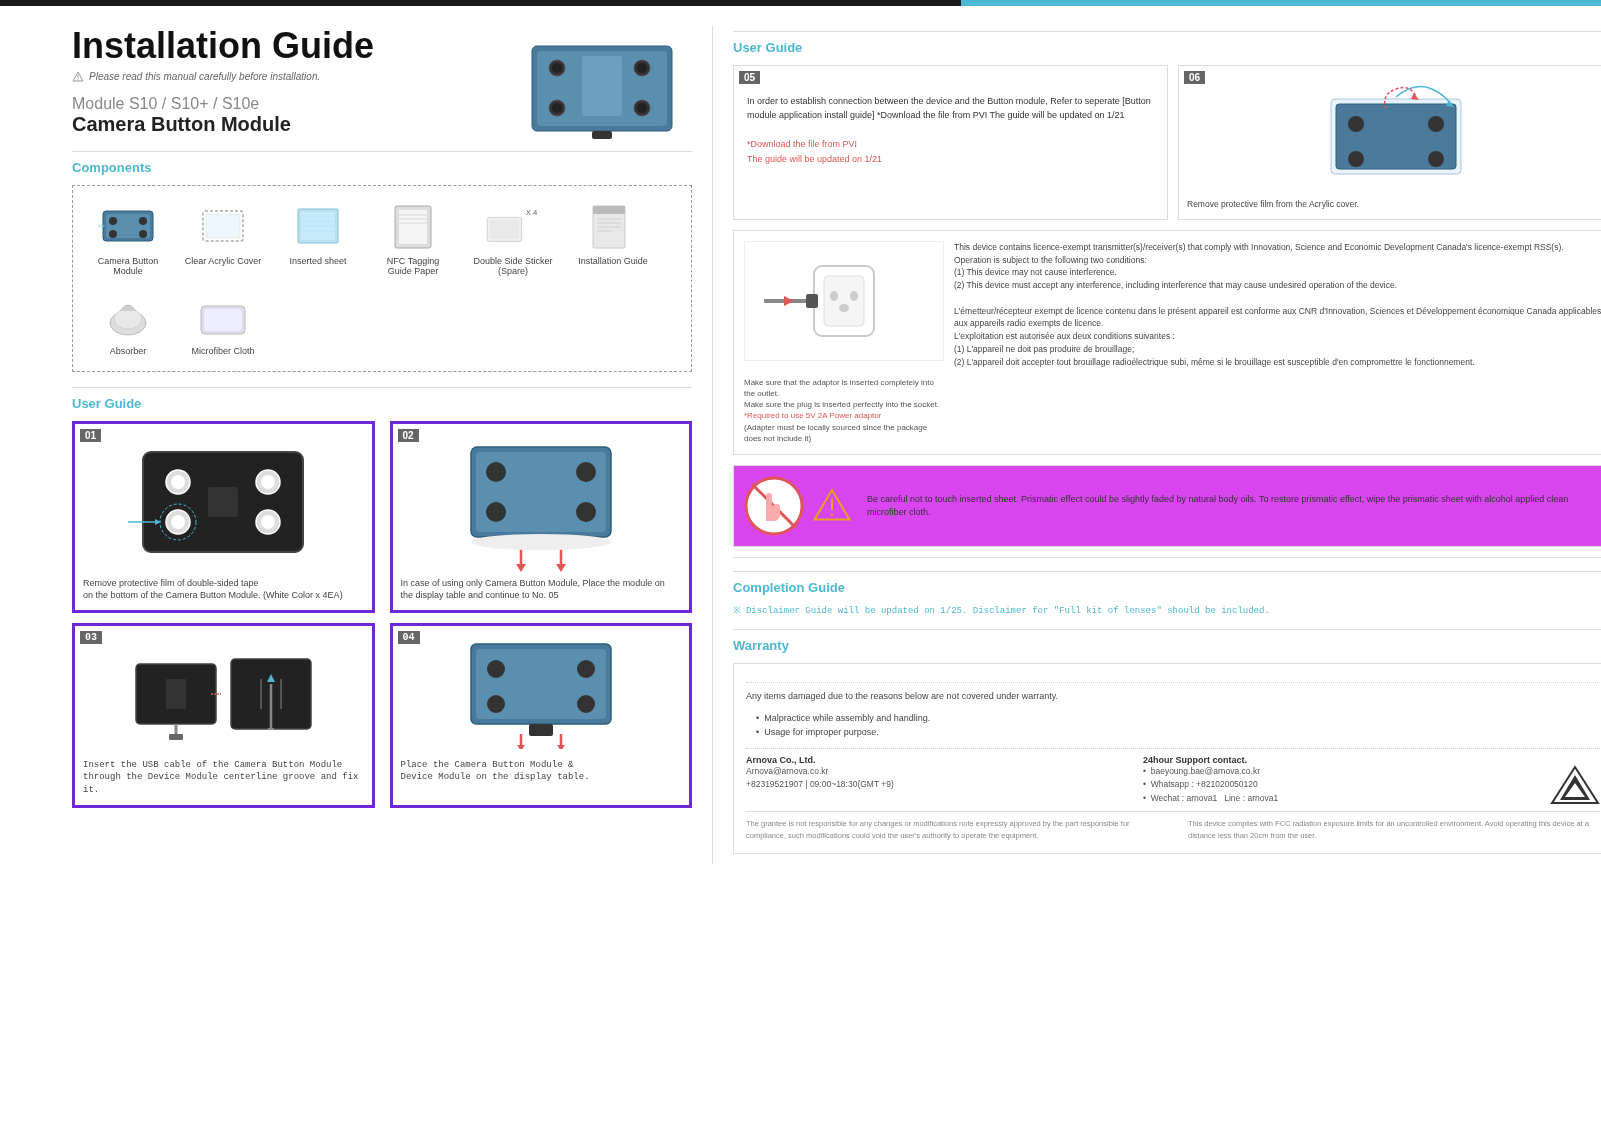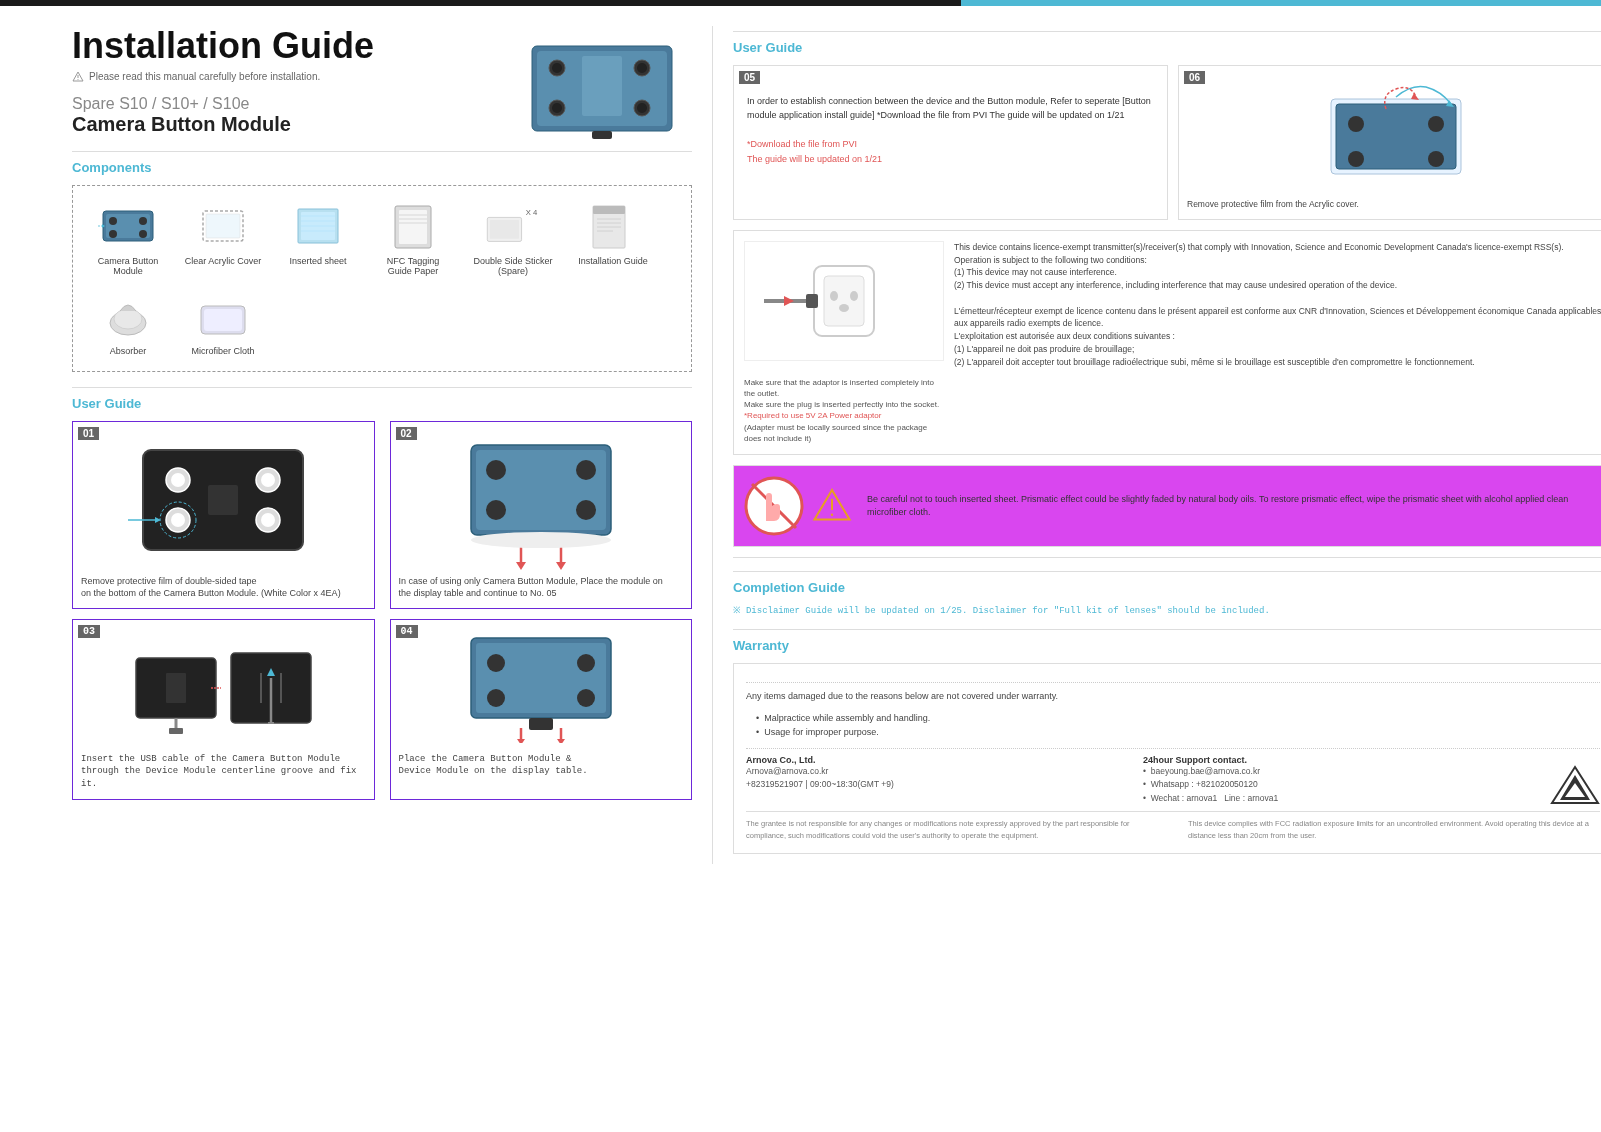--- a/index.html
+++ b/index.html
@@ -39,20 +39,21 @@
       color: #111;
       line-height: 1.1;
     }
     .warning-line {
       display: flex;
       align-items: center;
       gap: 5px;
       color: #666;
       font-size: 10px;
       margin-top: 5px;
+      font-style: italic;
     }
     .product-subtitle {
       color: #888;
       font-size: 16px;
       font-weight: 400;
       margin-top: 12px;
     }
     .product-name {
       font-size: 20px;
       font-weight: 700;
@@ -102,21 +103,21 @@
       margin-left: 10px;
     }
     
     .step-grid {
       display: grid;
       grid-template-columns: 1fr 1fr;
       gap: 15px;
       margin-bottom: 10px;
     }
     .step-box {
-      border: 1px solid #6d28d9;
+      border: 3px solid #6d28d9;
       padding: 8px;
       position: relative;
     }
     .step-num {
       position: absolute;
       top: 5px;
       left: 5px;
       background: #666;
       color: #fff;
       font-size: 10px;
@@ -320,21 +321,21 @@
       <div class="main-title">Installation Guide</div>
       <div class="warning-line">
         <svg width="12" height="12" viewBox="0 0 12 12">
           <polygon points="6,1 11,10 1,10" fill="none" stroke="#999" stroke-width="1"></polygon>
           <line x1="6" y1="4" x2="6" y2="7" stroke="#999" stroke-width="1"></line>
           <circle cx="6" cy="8.5" r="0.5" fill="#999"></circle>
         </svg>
         <span>Please read this manual carefully before installation.</span>
       </div>
       <div style="margin-top:12px;">
-        <div class="product-subtitle">Spare S10 / S10+ / S10e</div>
+        <div class="product-subtitle">Module S10 / S10+ / S10e</div>
         <div class="product-name">Camera Button Module</div>
       </div>
     </div>
 
     <div class="section-heading">Components</div>
 
     <div class="components-box">
       <div class="components-grid">
 
         <div class="component-item">

